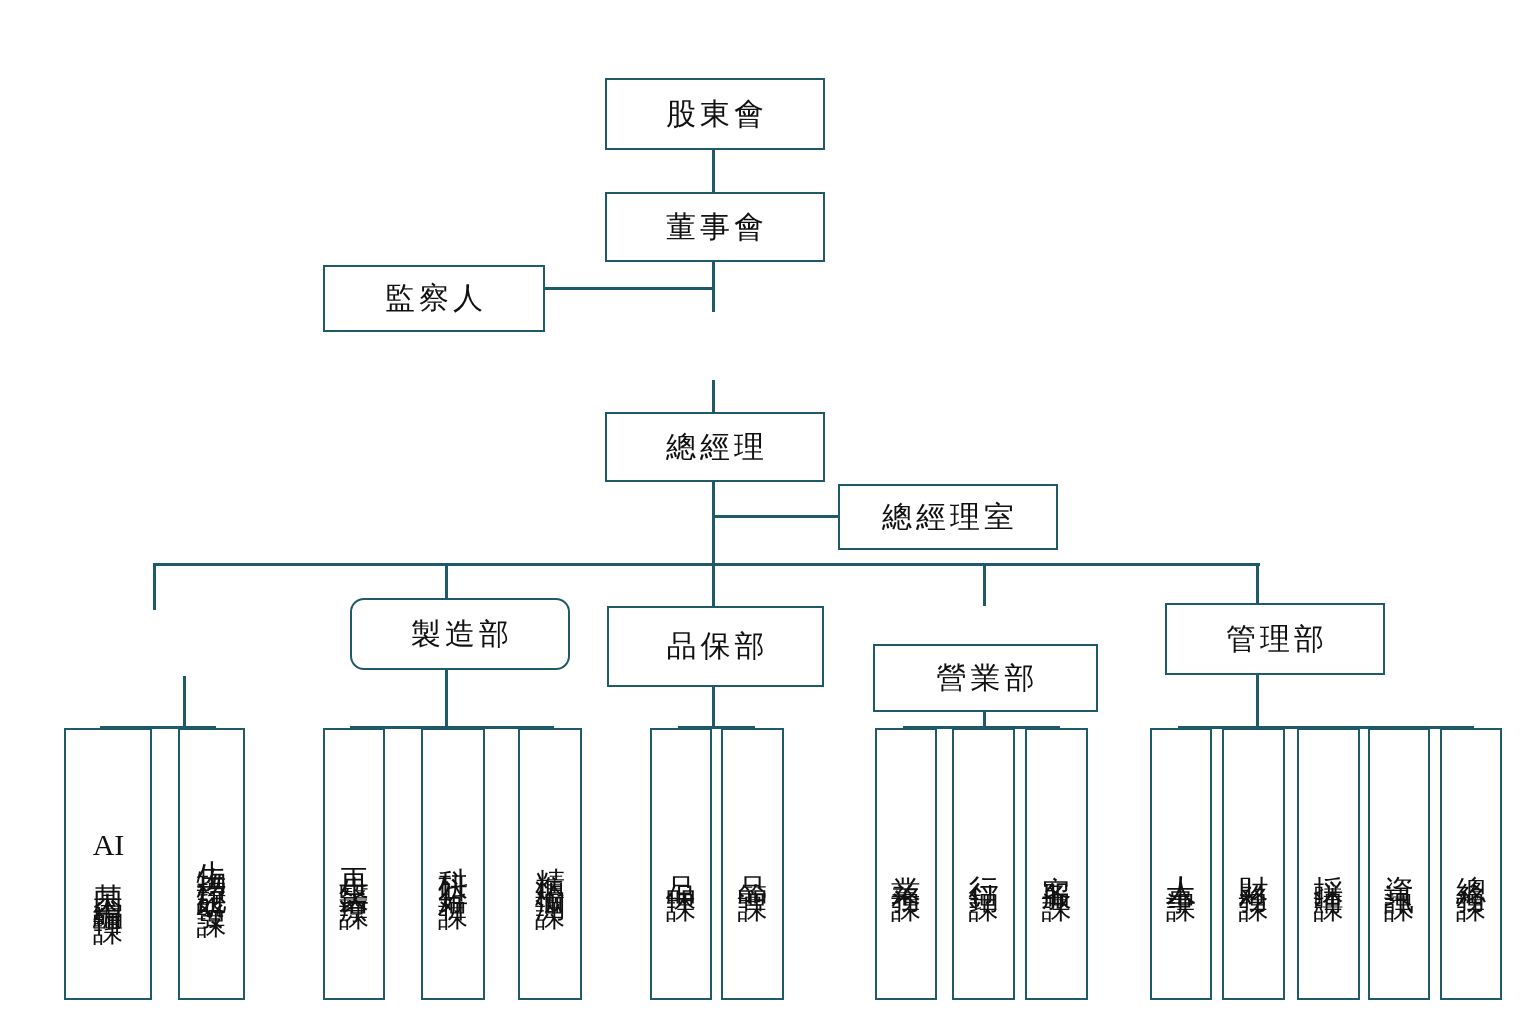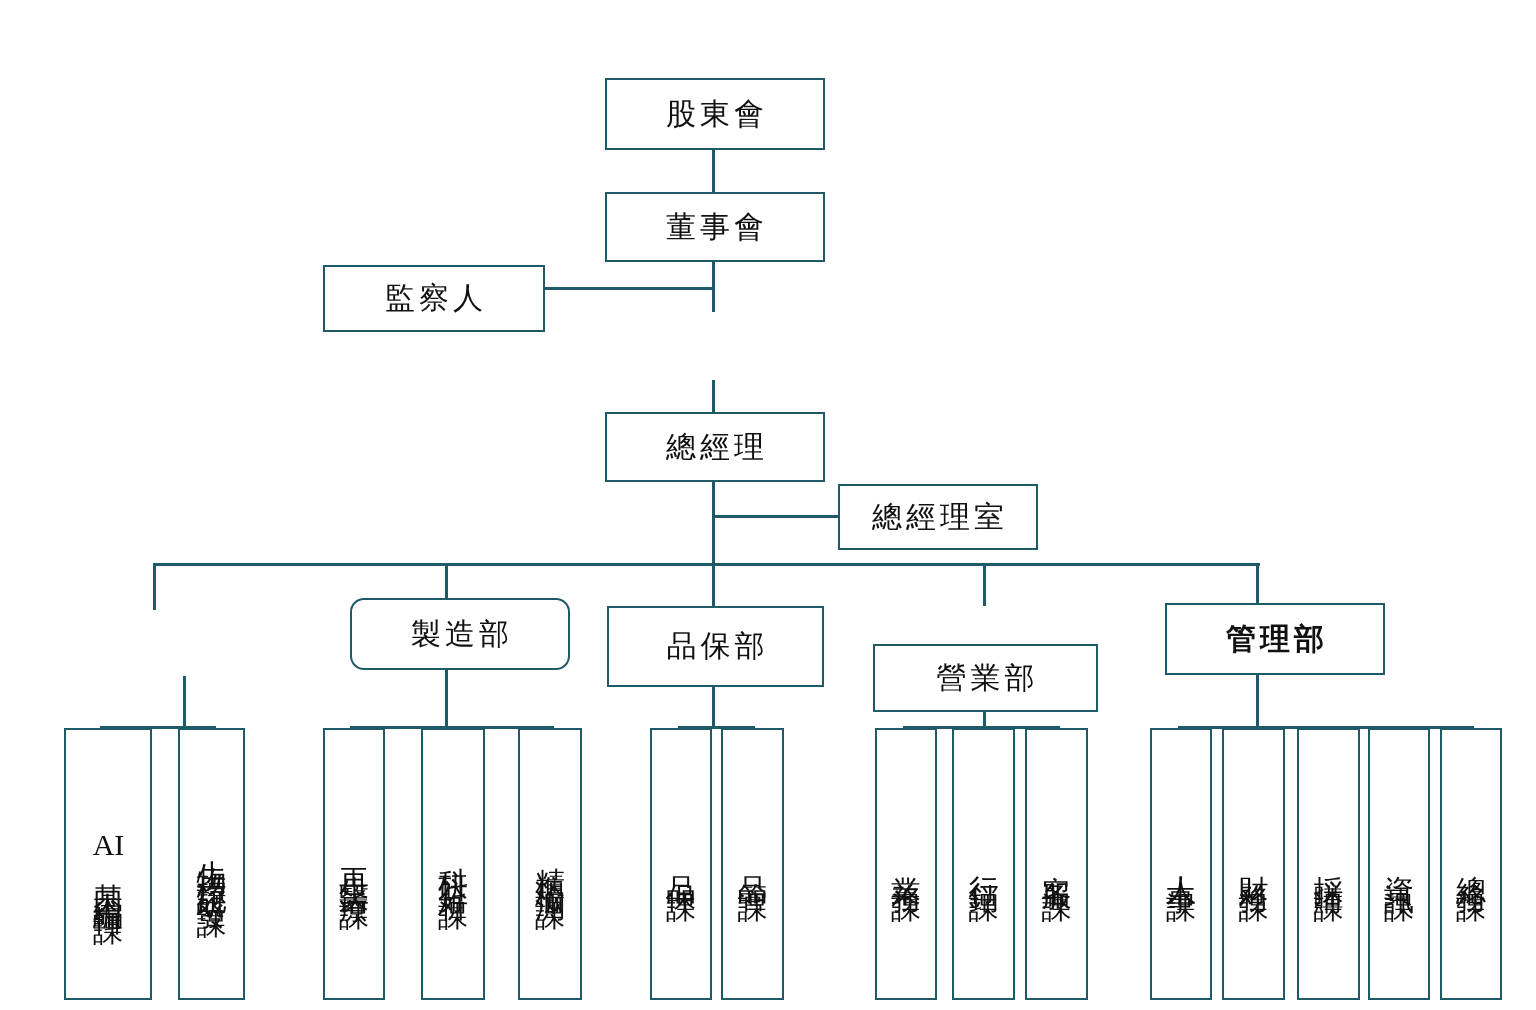--- a/index.html
+++ b/index.html
@@ -87,34 +87,34 @@
 
   <div class="box" style="left:323px;top:265px;width:222px;height:67px;text-align:center;">
     <span class="label">監察人</span>
   </div>
 
 
   <div class="box" style="left:605px;top:412px;width:220px;height:70px;">
     <span class="label">總經理</span>
   </div>
 
-  <div class="box" style="left:838px;top:484px;width:200px;height:66px;">
+  <div class="box" style="left:838px;top:484px;width:220px;height:66px;">
     <span class="label">總經理室</span>
   </div>
 
   <div class="box" style="left:350px;top:598px;width:220px;height:72px;border-radius:14px;">
     <span class="label">製造部</span>
   </div>
   <div class="box" style="left:607px;top:606px;width:217px;height:81px;">
     <span class="label">品保部</span>
   </div>
   <div class="box" style="left:873px;top:604px;width:225px;height:68px;margin-top:40px;">
     <span class="label">營業部</span>
   </div>
-  <div class="box" style="left:1165px;top:603px;width:220px;height:72px;font-weight:bold;">
+  <div class="box" style="left:1165px;top:603px;width:220px;height:72px;">
     <span class="label">管理部</span>
   </div>
 
   <div class="box vbox" style="left:64px;top:728px;width:88px;height:272px;">
     <span class="vtext"><span class="tcy">AI</span>基因編輯課</span>
   </div>
   <div class="box vbox" style="left:178px;top:728px;width:67px;height:272px;">
     <span class="vtext">生物標記研發課</span>
   </div>
 

